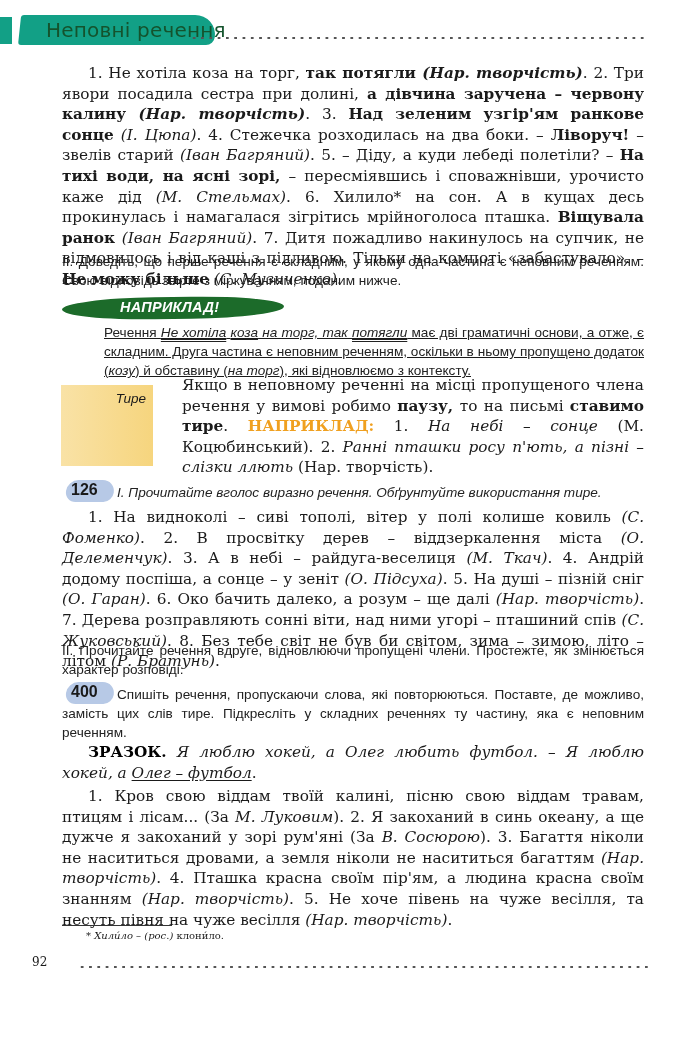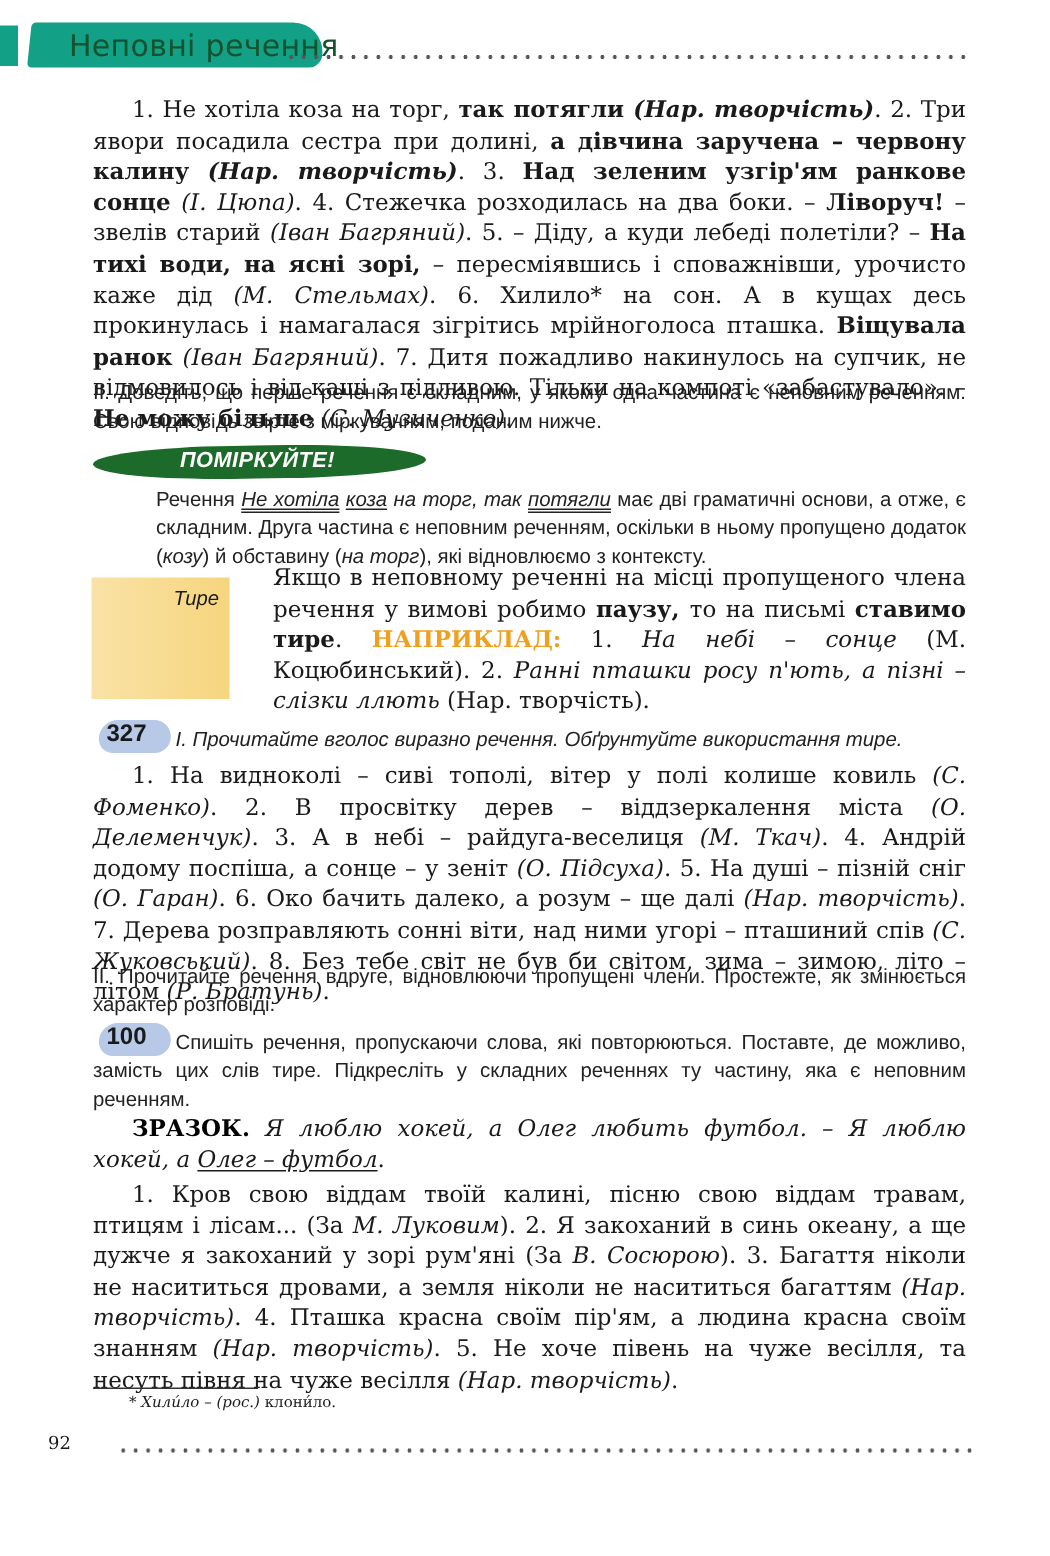--- a/index.html
+++ b/index.html
@@ -24,21 +24,21 @@
   .b { font-weight: bold; }
   .i { font-style: italic; }
   .sans-p { font-family: "Liberation Sans", sans-serif; font-size: 13.6px; line-height: 19px; color: #222; text-align: justify; margin: 0; }
 
   
   .think-banner { position: absolute; left: 62px; top: 297px; width: 222px; height: 22px; }
   .think-banner .blob { position: absolute; inset: 0; background: #1c6b2a; border-radius: 50%/60%;
                         transform: rotate(-0.8deg); }
   .think-banner .lbl { position: absolute; left: 58px; top: 2px; color: #fff; font-family: "Liberation Sans", sans-serif;
                        font-weight: bold; font-style: italic; font-size: 14.5px; letter-spacing: 0.3px; }
-  .think-text { position: absolute; left: 104px; top: 323px; width: 540px; }
+  .think-text { position: absolute; left: 104px; top: 323px; width: 540px; text-decoration: underline; }
   .u2 { text-decoration: underline; text-decoration-style: double; text-underline-offset: 2px; }
   .u1 { text-decoration: underline; text-underline-offset: 2px; }
 
   
   .rule-side { position: absolute; left: 61px; top: 385px; width: 92px; height: 81px;
                background: linear-gradient(90deg, #f9e2a6 0%, #f6d57e 100%); }
   .rule-side .lbl { position: absolute; right: 7px; top: 6px; font-family: "Liberation Sans", sans-serif; font-style: italic; font-size: 13.5px; }
   .rule-text { position: absolute; left: 182px; top: 375px; width: 462px; }
   .orange { color: #f0a020; font-weight: bold; }
   .blue { color: #000000; font-weight: bold; }
@@ -62,47 +62,47 @@
 
 <div class="block serif" style="top:63px;">
   <p class="txt"><span class="ind"></span><span>1. Не хотіла коза на торг, </span><span class="b">так потягли</span><span class="b i"> (Нар. творчість)</span><span>. 2. Три явори посадила сестра при долині, </span><span class="b">а дівчина заручена – червону калину</span><span class="b i"> (Нар. творчість)</span><span>. 3. </span><span class="b">Над зеленим узгір'ям ранкове сонце</span><span class="i"> (І. Цюпа)</span><span>. 4. Стежечка розходилась на два боки. – </span><span class="b">Ліворуч!</span><span> – звелів старий </span><span class="i">(Іван Багряний)</span><span>. 5. – Діду, а куди лебеді полетіли? – </span><span class="b">На тихі води, на ясні зорі,</span><span> – пересміявшись і споважнівши, урочисто каже дід </span><span class="i">(М. Стельмах)</span><span>. 6. Хилило* на сон. А в кущах десь прокинулась і намагалася зігрітись мрійноголоса пташка. </span><span class="b">Віщувала ранок</span><span class="i"> (Іван Багряний)</span><span>. 7. Дитя пожадливо накинулось на супчик, не відмовилось і від каші з підливою. Тільки на компоті «забастувало». – </span><span class="b">Не можу більше</span><span class="i"> (С. Музиченко)</span><span>.</span></p>
 </div>
 <div class="block" style="top:252px;">
   <p class="sans-p">II. Доведіть, що перше речення є складним, у якому одна частина є неповним реченням. Свою відповідь звірте з міркуванням, поданим нижче.</p>
 </div>
 
 <div class="think-banner">
   <div class="blob"></div>
-  <div class="lbl">ПОМІРКУЙТЕ!</div>
+  <div class="lbl">НАПРИКЛАД!</div>
 </div>
 <div class="think-text">
   <p class="sans-p"><span>Речення </span><span class="i u2">Не хотіла</span> <span class="i u1">коза</span><span class="i"> на торг, так </span><span class="i u2">потягли</span><span> має дві граматичні основи, а отже, є складним. Друга частина є неповним реченням, оскільки в ньому пропущено додаток (</span><span class="i">козу</span><span>) й обставину (</span><span class="i">на торг</span><span>), які відновлюємо з контексту.</span></p>
 </div>
 
 <div class="rule-side">
   <span class="lbl">Тире</span>
 </div>
 <div class="rule-text serif">
   <p class="txt"><span>Якщо в неповному реченні на місці пропущеного члена речення у вимові робимо </span><span class="b">паузу</span><span class="b">, </span><span>то на письмі </span><span class="b">ставимо тире</span><span>.</span> <span class="orange">НАПРИКЛАД:</span><span> 1. </span><span class="i">На небі – сонце</span><span> (М. Коцюбинський). 2. </span><span class="i">Ранні пташки росу п'ють, а пізні – слізки ллють</span><span> (Нар. творчість).</span></p>
 </div>
 
 <div class="ex-badge" style="left:66px; top:480px;"></div>
-<div class="ex-num" style="left:71px; top:481px;">327</div>
+<div class="ex-num" style="left:71px; top:481px;">126</div>
 <div class="block" style="left:117px; width:530px; top:483px;font-style:italic;">
   <p class="sans-p">I. Прочитайте вголос виразно речення. Обґрунтуйте використання тире.</p>
 </div>
 <div class="block serif" style="top:507px;">
   <p class="txt"><span class="ind"></span><span>1. На видноколі – сиві тополі, вітер у полі колише ковиль </span><span class="i">(С. Фоменко)</span><span>. 2. В просвітку дерев – віддзеркалення міста </span><span class="i">(О. Делеменчук)</span><span>. 3. А в небі – райдуга-веселиця </span><span class="i">(М. Ткач)</span><span>. 4. Андрій додому поспіша, а сонце – у зеніт </span><span class="i">(О. Підсуха)</span><span>. 5. На душі – пізній сніг </span><span class="i">(О. Гаран)</span><span>. 6. Око бачить далеко, а розум – ще далі </span><span class="i">(Нар. творчість)</span><span>. 7. Дерева розправляють сонні віти, над ними угорі – пташиний спів </span><span class="i">(С. Жуковський)</span><span>. 8. Без тебе світ не був би світом, зима – зимою, літо – літом </span><span class="i">(Р. Братунь)</span><span>.</span></p>
 </div>
 <div class="block" style="top:641px;">
   <p class="sans-p">II. Прочитайте речення вдруге, відновлюючи пропущені члени. Простежте, як змінюється характер розповіді.</p>
 </div>
 
 <div class="ex-badge" style="left:66px; top:682px;"></div>
-<div class="ex-num" style="left:71px; top:683px;">100</div>
+<div class="ex-num" style="left:71px; top:683px;">400</div>
 <div class="block" style="top:685px;">
   <p class="sans-p" style="text-indent:55px;">Спишіть речення, пропускаючи слова, які повторюються. Поставте, де можливо, замість цих слів тире. Підкресліть у складних реченнях ту частину, яка є неповним реченням.</p>
 </div>
 <div class="block serif" style="top:742px;">
   <p class="txt"><span class="ind"></span><span class="blue">ЗРАЗОК.</span><span class="i"> Я люблю хокей, а Олег любить футбол. – Я люблю хокей, а </span><span class="i u1">Олег – футбол</span><span>.</span></p>
 </div>
 <div class="block serif" style="top:786px;">
   <p class="txt"><span class="ind"></span><span>1. Кров свою віддам твоїй калині, пісню свою віддам травам, птицям і лісам... (За </span><span class="i">М. Луковим</span><span>). 2. Я закоханий в синь океану, а ще дужче я закоханий у зорі рум'яні (За </span><span class="i">В. Сосюрою</span><span>). 3. Багаття ніколи не насититься дровами, а земля ніколи не насититься багаттям </span><span class="i">(Нар. творчість)</span><span>. 4. Пташка красна своїм пір'ям, а людина красна своїм знанням </span><span class="i">(Нар. творчість)</span><span>. 5. Не хоче півень на чуже весілля, та несуть півня на чуже весілля </span><span class="i">(Нар. творчість)</span><span>.</span></p>
 </div>
 

